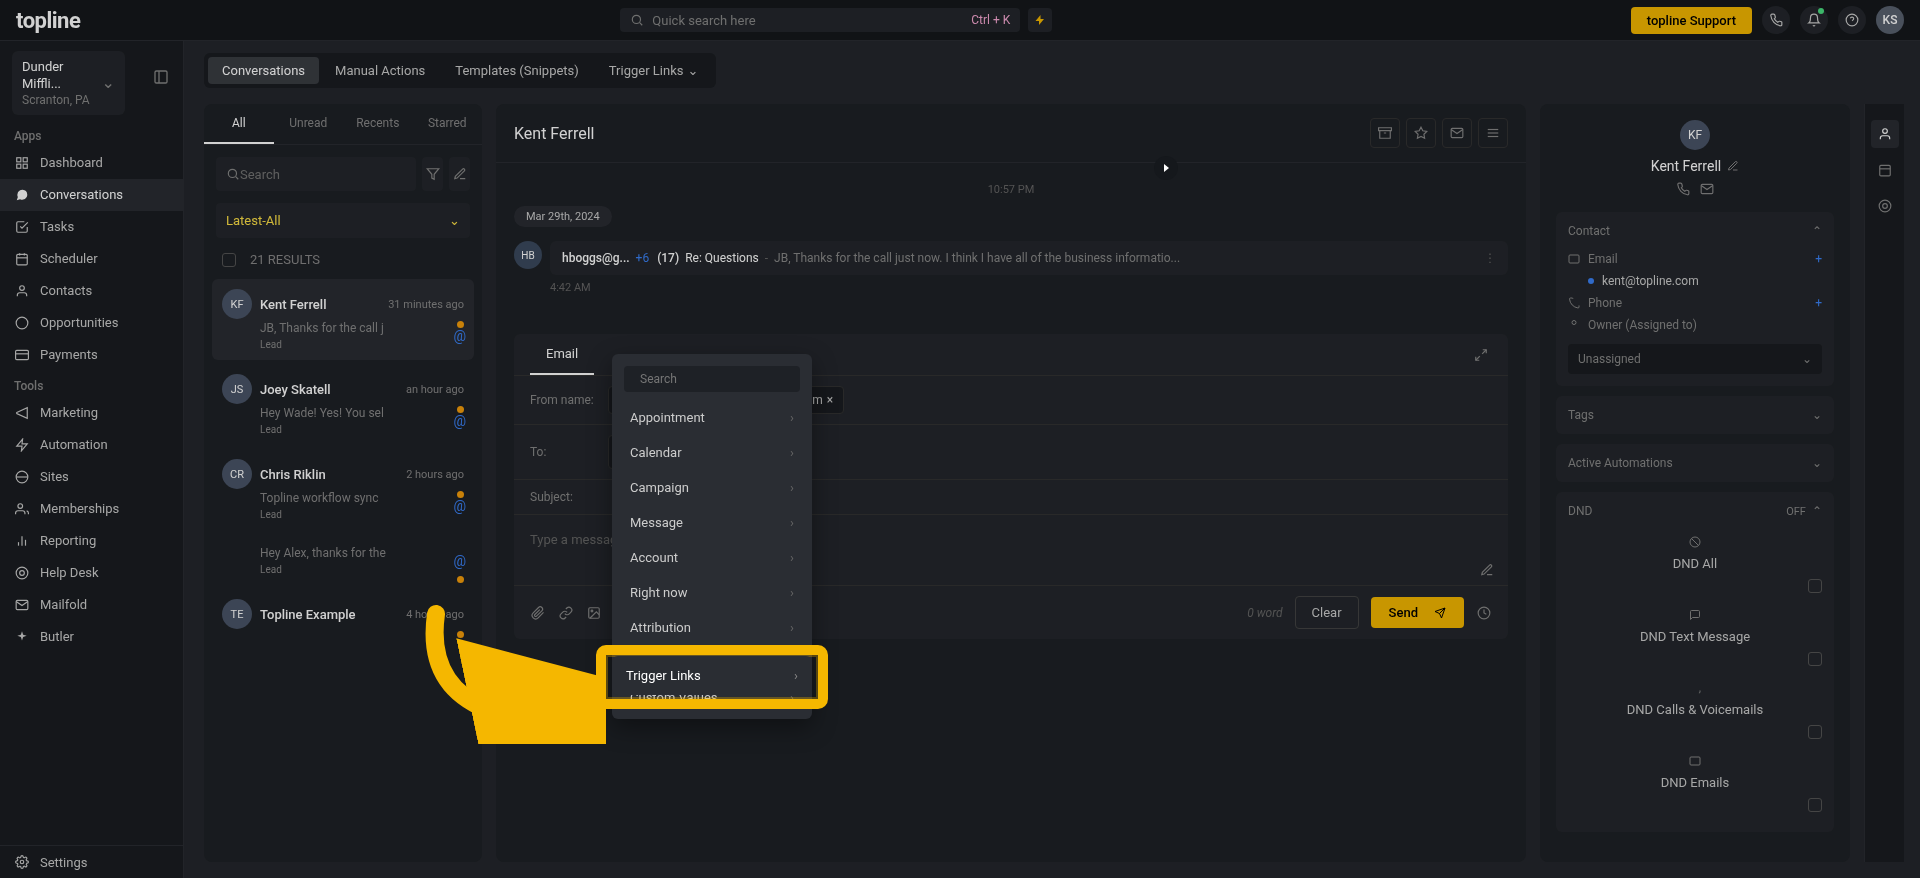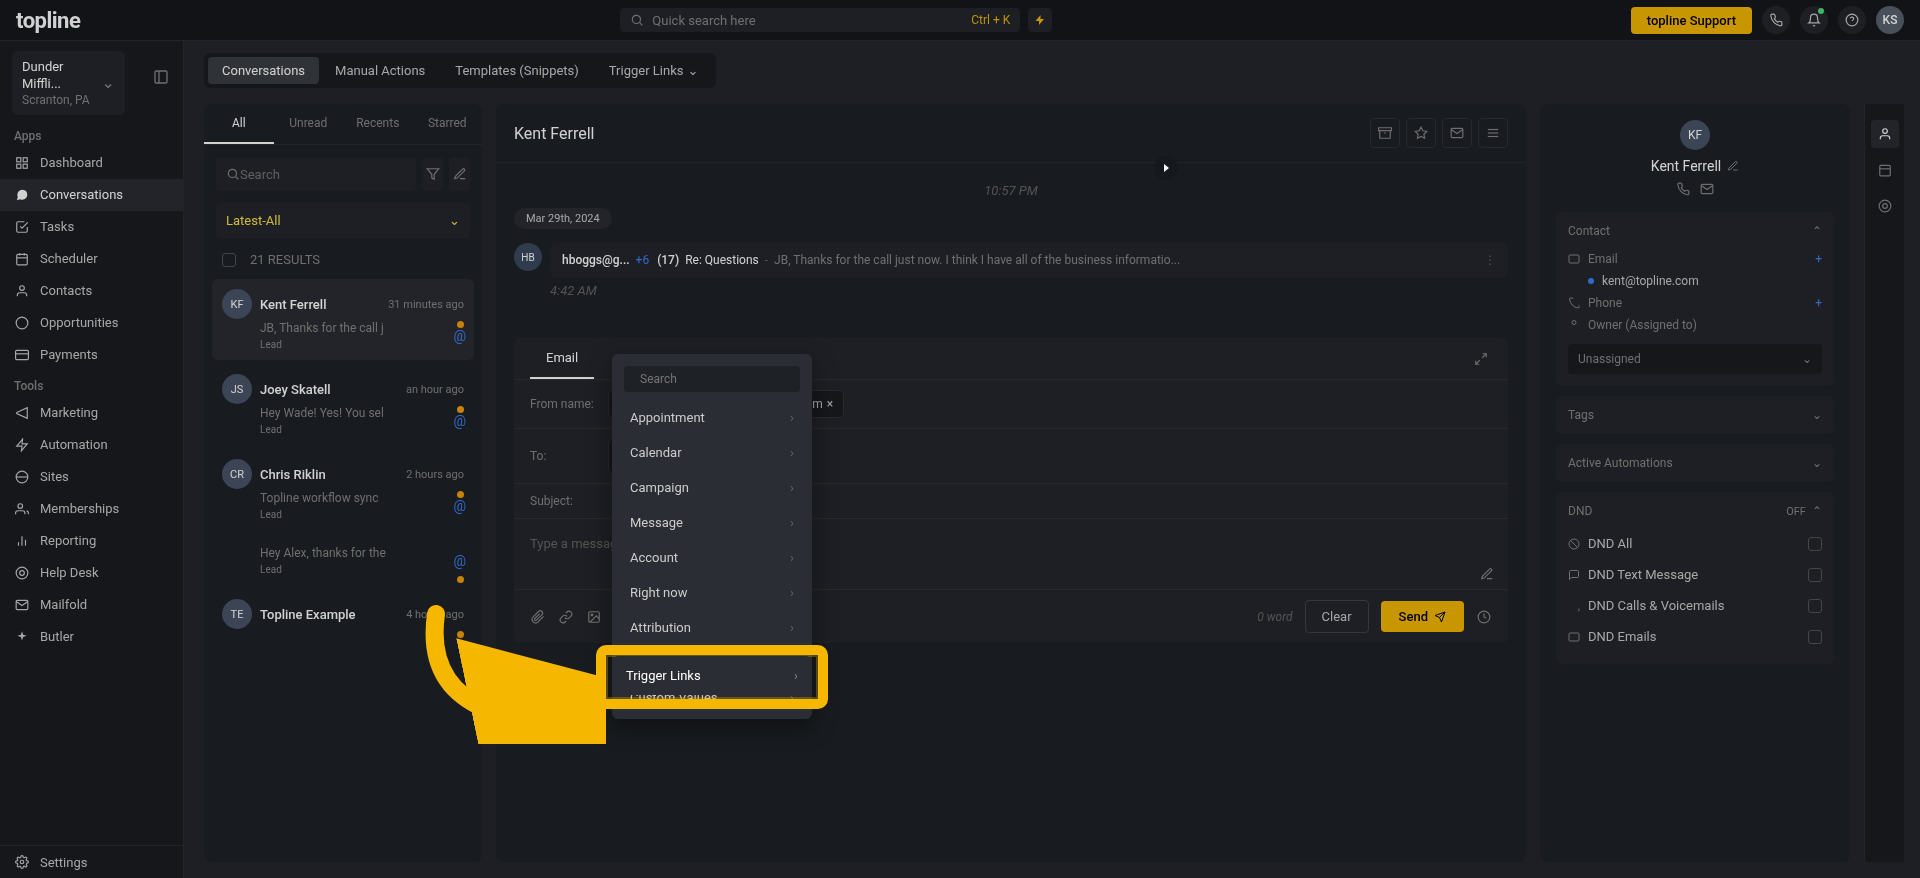--- a/index.html
+++ b/index.html
@@ -4,21 +4,21 @@
 <style>
 * { box-sizing: border-box; margin: 0; padding: 0; font-family: -apple-system, BlinkMacSystemFont, "Segoe UI", Roboto, sans-serif; }
 body { background: #1a1d21; color: #e5e7eb; width: 1920px; height: 878px; overflow: hidden; position: relative; }
 
 
 .header { height: 41px; background: #15181c; display: flex; align-items: center; padding: 0 16px; border-bottom: 1px solid #2a2d33; }
 .logo { font-size: 22px; font-weight: 700; color: #fff; letter-spacing: -0.5px; }
 .search-bar { margin-left: 540px; width: 400px; height: 24px; background: #24272c; border-radius: 4px; display: flex; align-items: center; padding: 0 10px; }
 .search-bar .icon { color: #888; margin-right: 8px; width: 14px; height: 14px; }
 .search-bar .text { color: #888; font-size: 13px; flex: 1; }
-.search-bar .kb { color: #eab308; font-size: 12px; margin-left: 8px; }
+.search-bar .kb { color: #f9a8d4; font-size: 12px; margin-left: 8px; }
 .bolt-btn { margin-left: 8px; width: 24px; height: 24px; background: #24272c; border-radius: 4px; display: flex; align-items: center; justify-content: center; color: #f5b700; }
 .header-right { margin-left: auto; display: flex; align-items: center; gap: 10px; }
 .support-btn { background: #f5b700; color: #000; border: none; padding: 6px 16px; border-radius: 4px; font-size: 13px; font-weight: 500; }
 .header-icon-btn { width: 28px; height: 28px; background: #24272c; border-radius: 50%; display: flex; align-items: center; justify-content: center; color: #ccc; position: relative; }
 .header-icon-btn.bell::after { content:''; position:absolute; top:2px; right:4px; width:6px; height:6px; background:#4ade80; border-radius:50%; }
 .avatar-btn { width: 28px; height: 28px; background: #5a6270; border-radius: 50%; display: flex; align-items: center; justify-content: center; color: #fff; font-size: 12px; font-weight: 500; }
 
 
 .main-layout { display: flex; height: calc(100% - 41px); }
 
@@ -69,21 +69,21 @@
 .dot-blue { width: 7px; height: 7px; background: #f59e0b; border-radius: 50%; position: absolute; right: 10px; top: 42px; }
 .at-icon { color: #3b82f6; position: absolute; right: 8px; bottom: 16px; font-size: 14px; }
 
 
 .detail-panel { flex: 1; background: #1e2126; border-radius: 8px; display: flex; flex-direction: column; }
 .detail-header { padding: 14px 18px; display: flex; align-items: center; border-bottom: 1px solid #2a2d33; }
 .detail-title { font-size: 16px; color: #fff; flex: 1; }
 .detail-actions { display: flex; gap: 6px; }
 .detail-act { width: 30px; height: 30px; border: 1px solid #333; border-radius: 4px; display: flex; align-items: center; justify-content: center; color: #888; }
 .thread { padding: 16px 18px; overflow-y: auto; }
-.ts { text-align: center; font-size: 13px; color: #666; margin: 4px 0; font-style: italic; }
+.ts { text-align: center; font-size: 11px; color: #666; margin: 4px 0; }
 .date-pill { display: inline-block; padding: 4px 12px; background: #2a2d33; border-radius: 12px; font-size: 11px; color: #ccc; margin: 6px auto; }
 .date-pill-wrap { }
 .msg-row { display: flex; align-items: flex-start; gap: 8px; margin-top: 8px; }
 .msg-avatar { width: 28px; height: 28px; border-radius: 50%; background: #3b4a5e; display: flex; align-items: center; justify-content: center; font-size: 10px; color: #fff; flex-shrink: 0; }
 .msg-bubble { flex: 1; background: #24272c; border-radius: 6px; padding: 10px 12px; display: flex; align-items: center; font-size: 12px; color: #ccc; }
 .msg-from { color: #fff; font-weight: 500; }
 .msg-count { color: #3b82f6; margin: 0 4px; }
 .msg-subj { color: #fff; margin-right: 6px; }
 .msg-snip { color: #888; flex: 1; white-space: nowrap; overflow: hidden; text-overflow: ellipsis; }
 .msg-dots { color: #666; margin-left: 6px; }
@@ -100,21 +100,21 @@
 .pill-x { border: 1px solid #333; }
 .pill-avatar { width: 20px; height: 20px; border-radius: 50%; background: #4a5568; display: inline-flex; align-items: center; justify-content: center; font-size: 9px; color: #fff; }
 .comp-body { min-height: 70px; padding: 14px 16px; position: relative; }
 .body-placeholder { color: #666; font-size: 13px; }
 .pencil-btn { position: absolute; right: 14px; bottom: 8px; color: #888; }
 .comp-footer { display: flex; align-items: center; padding: 10px 16px; gap: 12px; border-top: 1px solid #333; }
 .footer-icon { color: #888; cursor: pointer; width: 16px; height: 16px; display: flex; align-items: center; justify-content: center; }
 .footer-spacer { flex: 1; }
 .word-count { font-size: 12px; color: #666; font-style: italic; }
 .clear-btn { padding: 8px 16px; background: transparent; border: 1px solid #444; border-radius: 4px; color: #ccc; font-size: 13px; }
-.send-btn { padding: 8px 18px; background: #f5b700; border: none; border-radius: 4px; color: #000; font-size: 13px; font-weight: 500; display: flex; align-items: center; gap: 6px; }
+.send-btn { padding: 8px 18px; background: #f5b700; border: none; border-radius: 4px; color: #000; font-size: 13px; font-weight: 500; display: flex; align-items: center; gap: 16px; }
 
 
 .dropdown { position: absolute; left: 612px; top: 354px; width: 200px; background: #2a2d33; border-radius: 6px; box-shadow: 0 8px 24px rgba(0,0,0,.4); z-index: 20; padding: 4px; }
 .dd-search { margin: 8px; padding: 6px 10px; background: #1e2126; border-radius: 4px; display: flex; align-items: center; gap: 6px; }
 .dd-search input { background: transparent; border: none; outline: none; color: #ccc; font-size: 12px; flex: 1; }
 .dd-item { padding: 10px 14px; font-size: 13px; color: #ccc; display: flex; align-items: center; justify-content: space-between; cursor: pointer; border-radius: 4px; }
 .dd-item .arrow { color: #666; }
 
 
 .highlight-box { position: absolute; left: 596px; top: 645px; width: 232px; height: 64px; border: 10px solid #f5b700; border-radius: 10px; z-index: 25; pointer-events: none; box-shadow: 0 0 0 2px rgba(245,183,0,.3) inset; }
@@ -130,21 +130,21 @@
 .contact-icons { display: flex; justify-content: center; gap: 10px; margin: 8px 0 16px; color: #888; }
 .section { background: #24272c; border-radius: 6px; padding: 12px; margin-bottom: 10px; }
 .section-head { display: flex; justify-content: space-between; align-items: center; font-size: 12px; color: #888; cursor: pointer; }
 .section-body { margin-top: 10px; }
 .sec-row { display: flex; align-items: center; gap: 8px; font-size: 12px; color: #ccc; padding: 4px 0; }
 .sec-row .label { color: #888; }
 .plus { color: #3b82f6; margin-left: auto; cursor: pointer; }
 .assigned { margin-top: 8px; padding: 8px 10px; background: #1a1d21; border-radius: 4px; font-size: 12px; color: #888; display: flex; justify-content: space-between; }
 .dnd-toggle { display: flex; align-items: center; justify-content: space-between; }
 .toggle-off { font-size: 11px; color: #888; }
-.dnd-row { display: flex; align-items: center; gap: 8px; padding: 8px 0; font-size: 13px; color: #ccc; }
+.dnd-row { display: flex; align-items: center; gap: 8px; padding: 8px 0; font-size: 13px; color: #ccc; flex-direction: column; }
 .dnd-check { width: 14px; height: 14px; border: 1.5px solid #555; border-radius: 3px; margin-left: auto; }
 
 
 .right-rail { width: 40px; background: #1a1d21; display: flex; flex-direction: column; align-items: center; padding-top: 16px; gap: 8px; border-left: 1px solid #2a2d33; }
 .rail-btn { width: 28px; height: 28px; border-radius: 4px; display: flex; align-items: center; justify-content: center; color: #888; }
 .rail-btn.active { background: #2a2d33; color: #fff; }
 
 
 .next-btn { position: absolute; left: 1154px; top: 156px; width: 24px; height: 24px; background: #15181c; border-radius: 50%; display: flex; align-items: center; justify-content: center; color: #fff; z-index: 10; }
 

